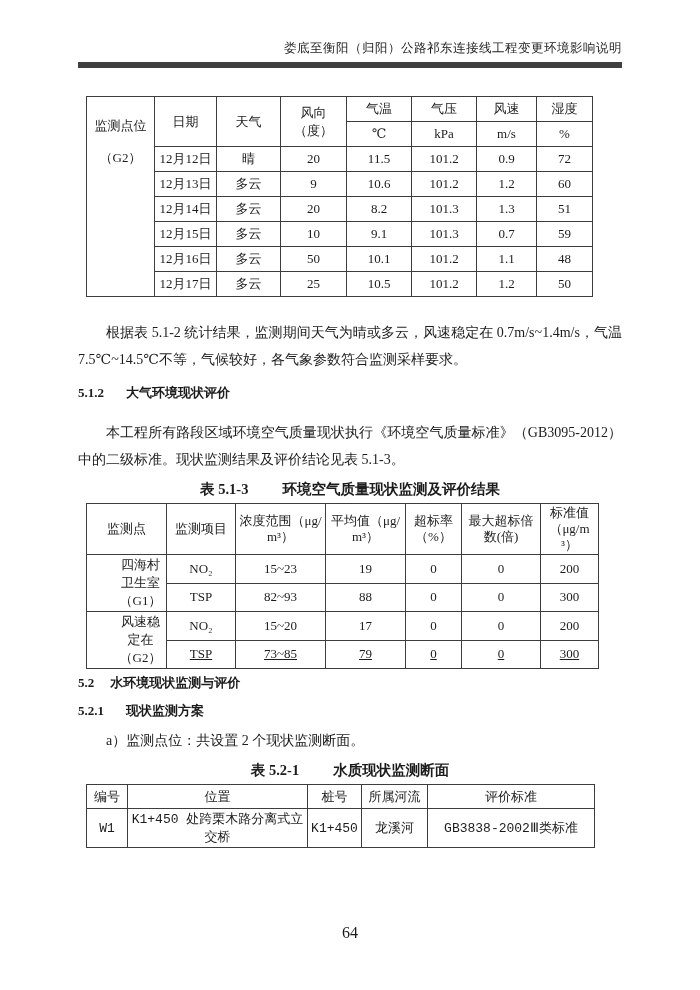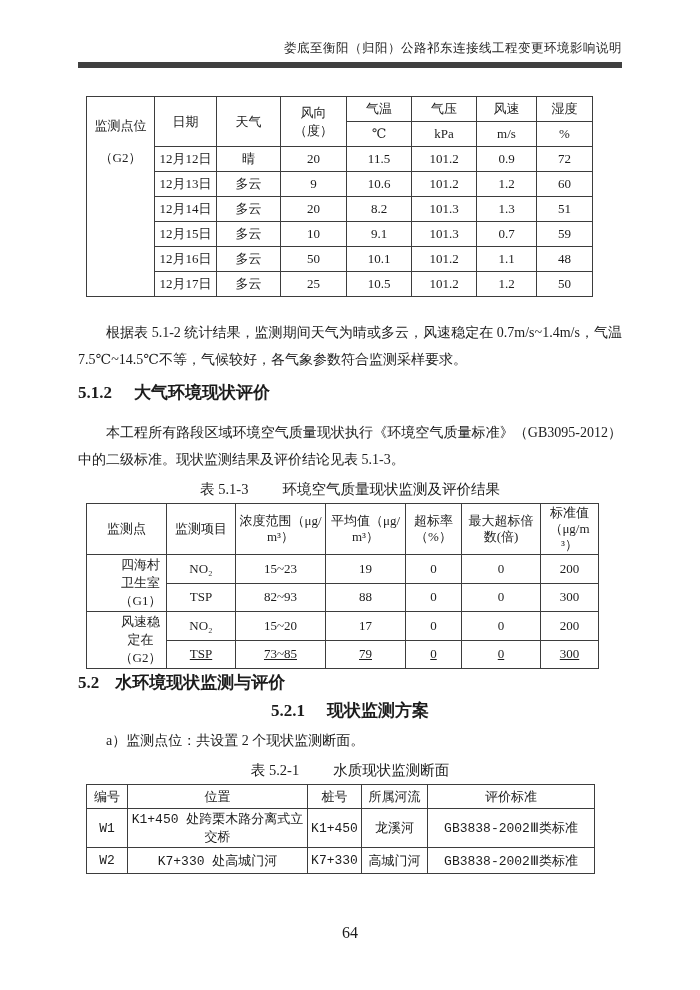--- a/index.html
+++ b/index.html
@@ -42,26 +42,26 @@
   
   .water { width:508px; margin:4px 0 0 8px; }
   .water td { height:23px;font-family:Liberation Mono, monospace; }
   .water .hrow td { height:21px; }
 
   
   .para { font-size:14px; line-height:27px; text-align:justify; text-indent:2em; margin:22px 0 0 0; }
   .para.single { text-align:left; margin-top:6px; }
   .para.after-table { margin-top:22px; }
   .para.tight { margin-top:16px; }
-  .sec { font-size:17px; font-weight:bold; margin:10px 0 0 0; line-height:20px; }
+  .sec { font-size:13px; font-weight:bold; margin:10px 0 0 0; line-height:20px; }
   .sec.s52 { margin-top:4px; }
-  .sec.s521 { margin-top:8px;text-align:center; }
+  .sec.s521 { margin-top:8px; }
   .secnum { margin-right:22px; }
   .secnum.n-sm { margin-right:16px;font-family:Liberation Serif, serif; }
-  .caption { text-align:center; font-weight:normal; font-size:14.5px; margin-top:6px; line-height:20px; }
+  .caption { text-align:center; font-weight:bold; font-size:14.5px; margin-top:6px; line-height:20px; }
   .cap-label { margin-right:34px; }
   .footer { position:absolute; left:0; right:0; bottom:48px; text-align:center; font-size:16px; }
 </style>
 </head>
 <body>
 
 <div class="page">
 
   <div class="doc-header">
     <div class="doc-header-title">娄底至衡阳（归阳）公路祁东连接线工程变更环境影响说明</div>
@@ -255,25 +255,18 @@
         <td>所属河流</td>
         <td>评价标准</td>
       </tr>
       <tr>
         <td>W1</td>
         <td>K1+450 处跨栗木路分离式立交桥</td>
         <td>K1+450</td>
         <td>龙溪河</td>
         <td>GB3838-2002Ⅲ类标准</td>
       </tr>
-      <tr>
-        <td>W2</td>
-        <td>K7+330 处高城门河</td>
-        <td>K7+330</td>
-        <td>高城门河</td>
-        <td>GB3838-2002Ⅲ类标准</td>
-      </tr>
     </tbody>
   </table>
 
   <div class="footer">64</div>
 
 </div>
 
 </body></html>

